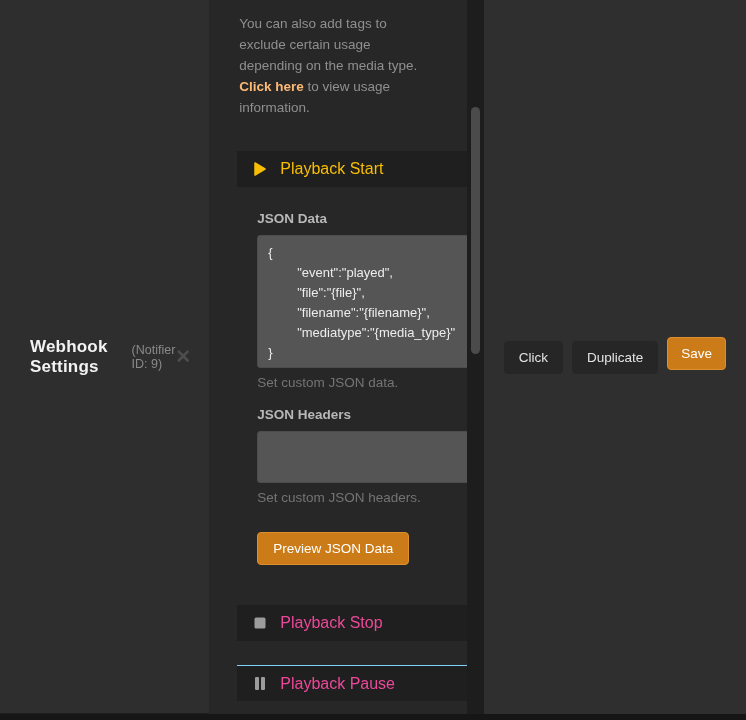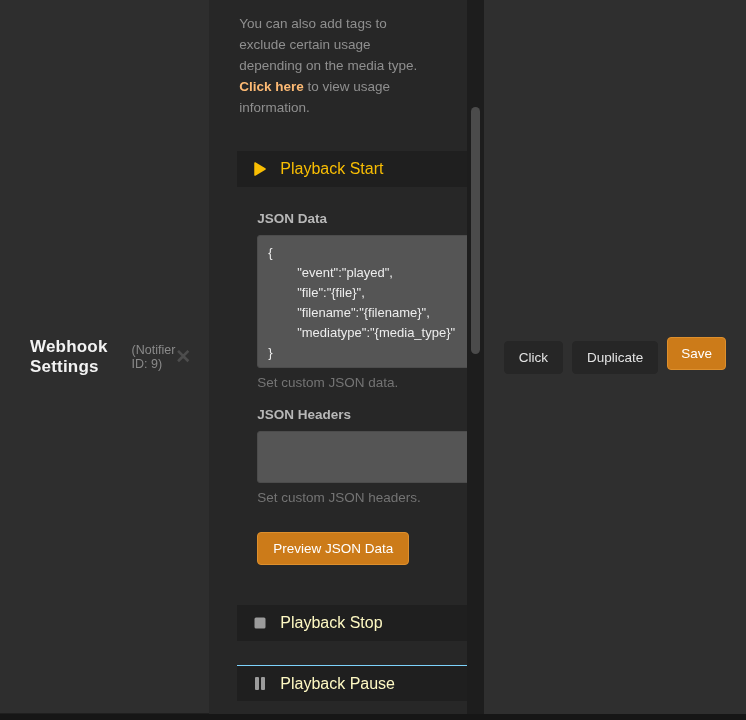--- a/index.html
+++ b/index.html
@@ -69,21 +69,21 @@
     height: 36px;
     background: #1f1f1f;
     display: flex; align-items: center;
     padding: 0 16px;
     cursor: pointer;
   }
   .acc-heading + .acc-heading, .acc-sliver { border-top: 1px solid #7dd3fc; margin-top: 24px; }
   .acc-heading .icon { width: 14px; display: flex; align-items: center; justify-content: center; }
   .acc-heading .label { margin-left: 13px; font-size: 16px; }
   .acc-heading.active .label { color: #f9be03; }
-  .acc-heading.collapsed .label { color: #fef9c3; }
+  .acc-heading.collapsed .label { color: #ec4899; }
   .acc-heading .chev { margin-left: auto; display: flex; align-items: center; }
   .acc-heading.active .chev { color: #f9be03; }
   .acc-heading.collapsed .chev { color: #cfcfcf; }
 
   .panel-body {
     background: #272727;
     padding: 24px 24px 40px 20px;
   }
   .control-label {
     display: block;

